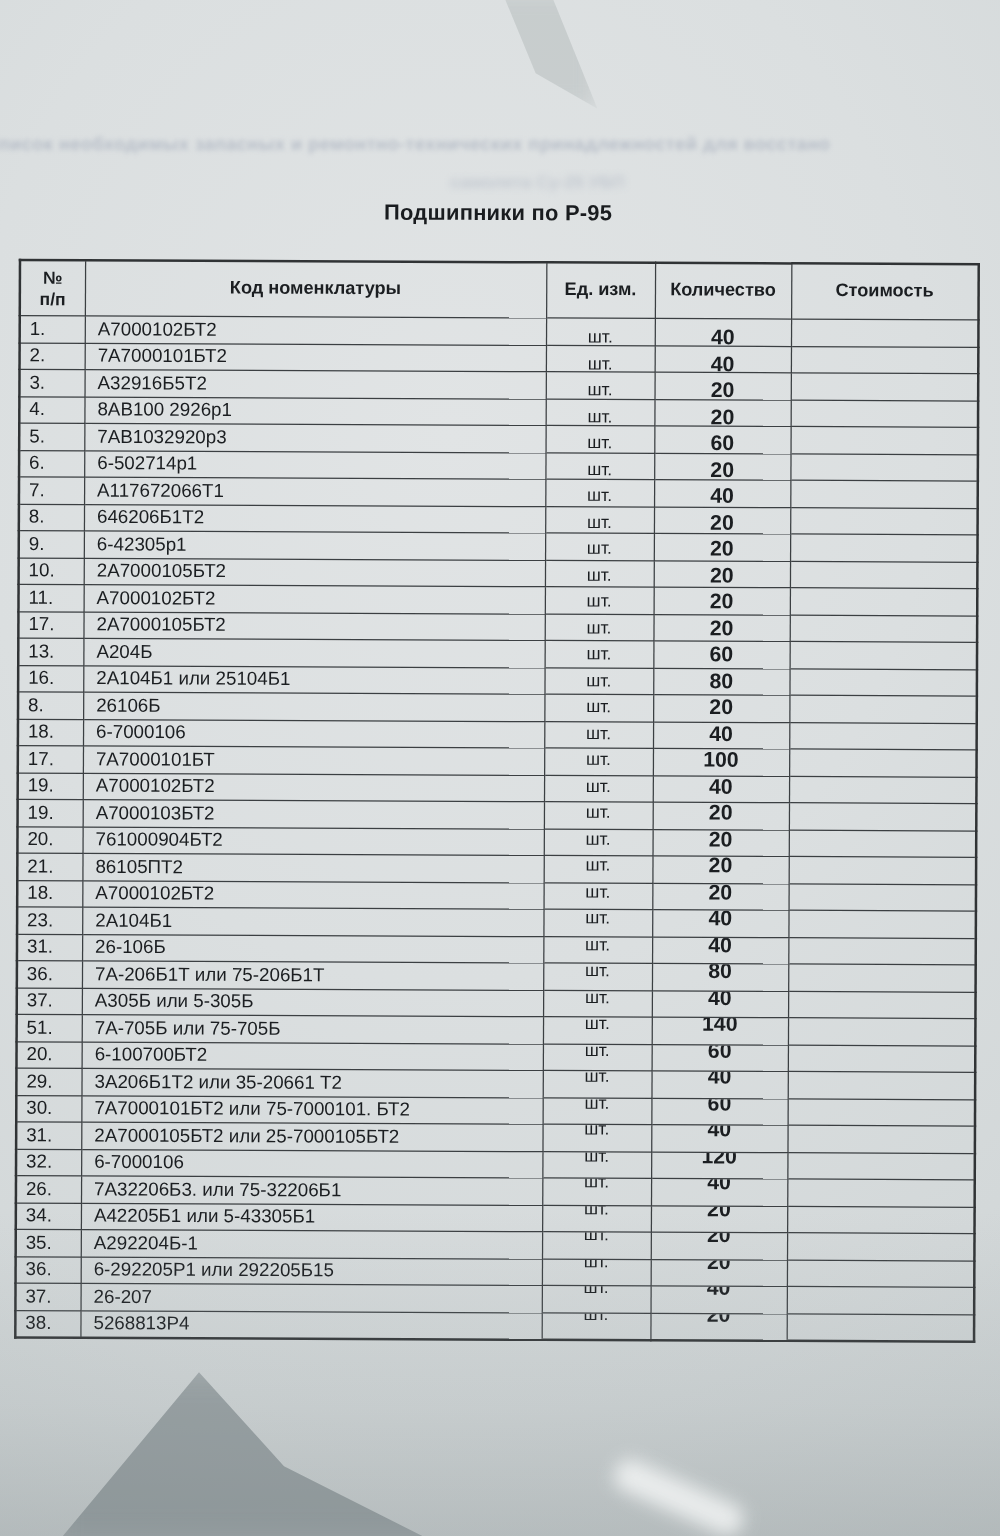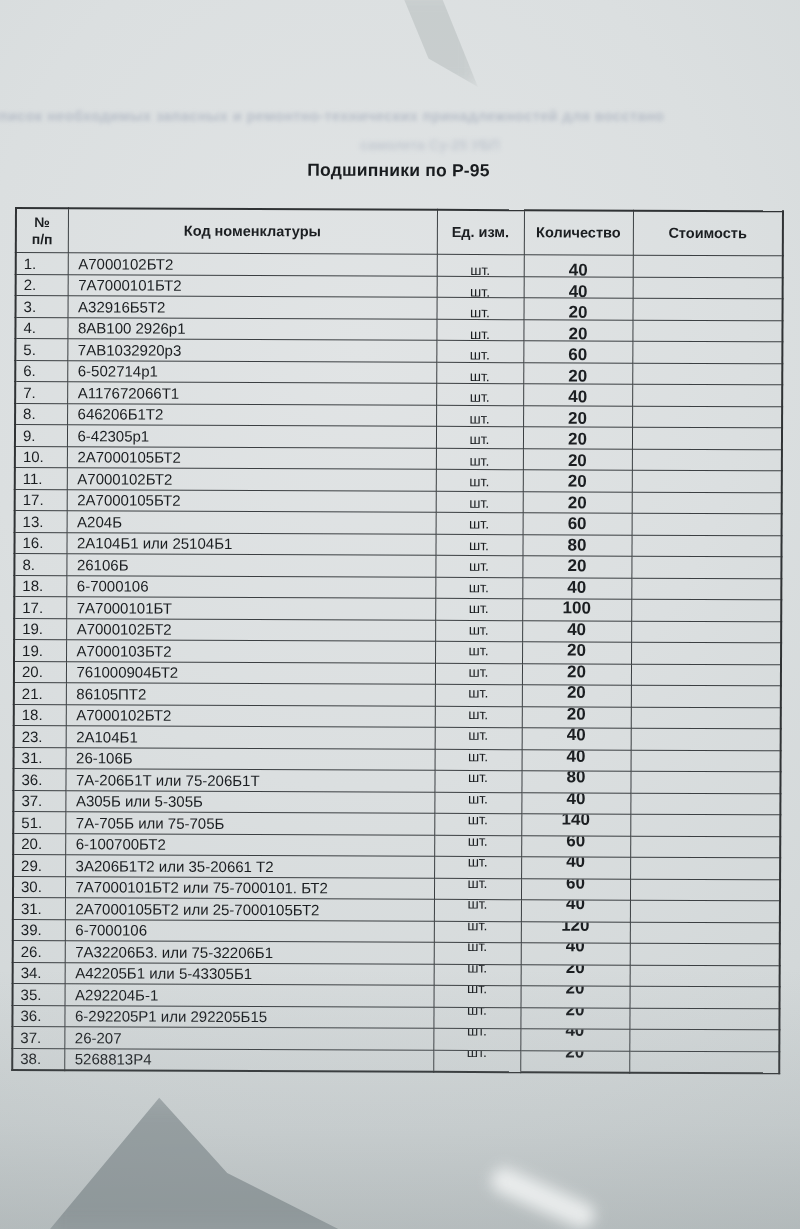--- a/index.html
+++ b/index.html
@@ -410,21 +410,21 @@
         <td class="c-cost"></td>
       </tr>
       <tr>
         <td class="c-num">31.</td>
         <td class="c-code">2А7000105БТ2 или 25-7000105БТ2</td>
         <td class="c-unit"><span style="transform: translateY(-6.4px);">шт.</span></td>
         <td class="c-qty"><span style="transform: translateY(-6.4px);">40</span></td>
         <td class="c-cost"></td>
       </tr>
       <tr>
-        <td class="c-num">39.</td>
+        <td class="c-num">32.</td>
         <td class="c-code">6-7000106</td>
         <td class="c-unit"><span style="transform: translateY(-6.7px);">шт.</span></td>
         <td class="c-qty"><span style="transform: translateY(-6.7px);">120</span></td>
         <td class="c-cost"></td>
       </tr>
       <tr>
         <td class="c-num">26.</td>
         <td class="c-code">7А32206Б3. или 75-32206Б1</td>
         <td class="c-unit"><span style="transform: translateY(-7.1px);">шт.</span></td>
         <td class="c-qty"><span style="transform: translateY(-7.1px);">40</span></td>

